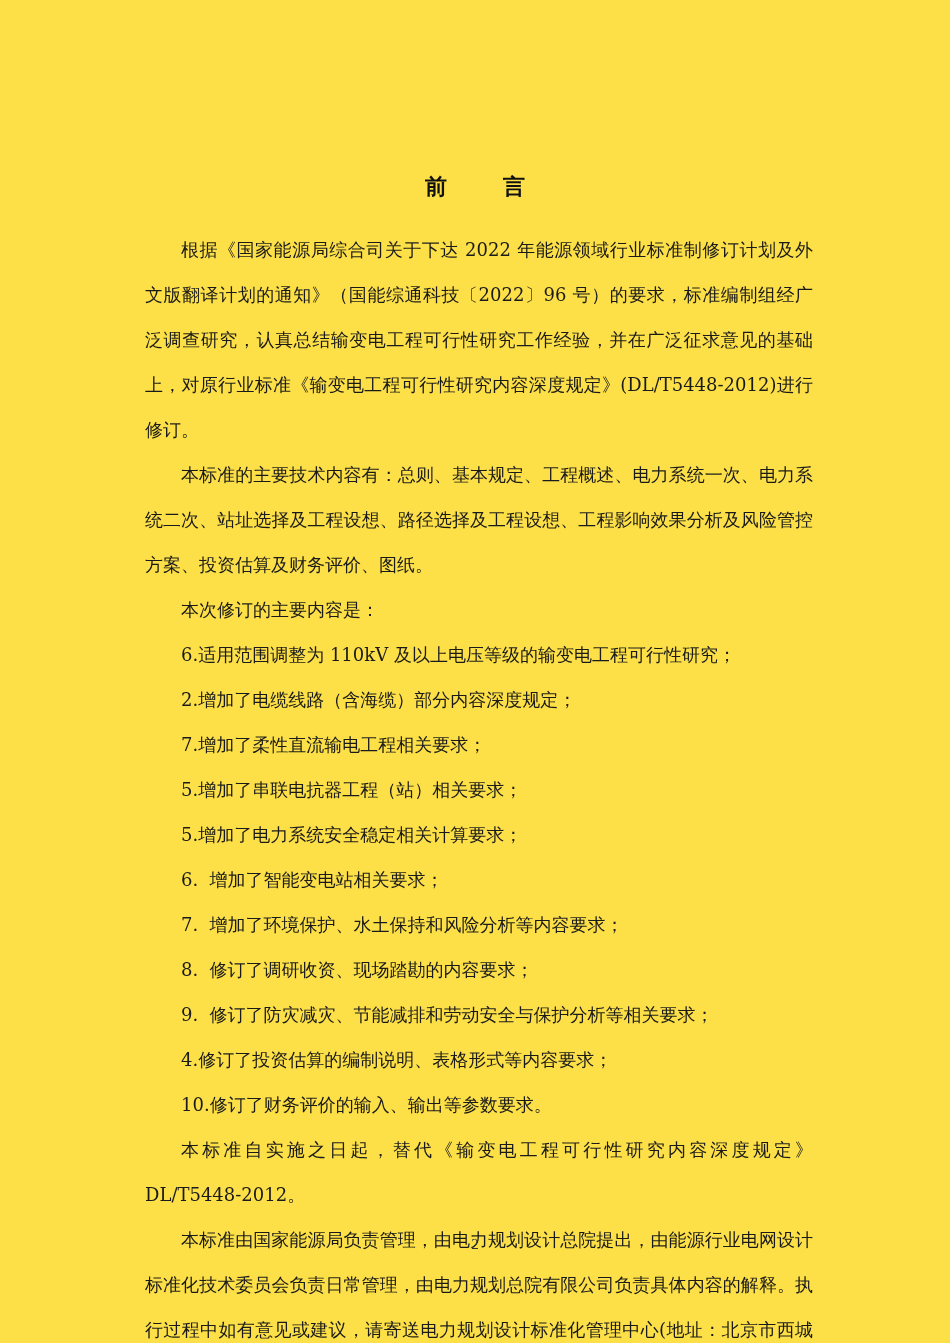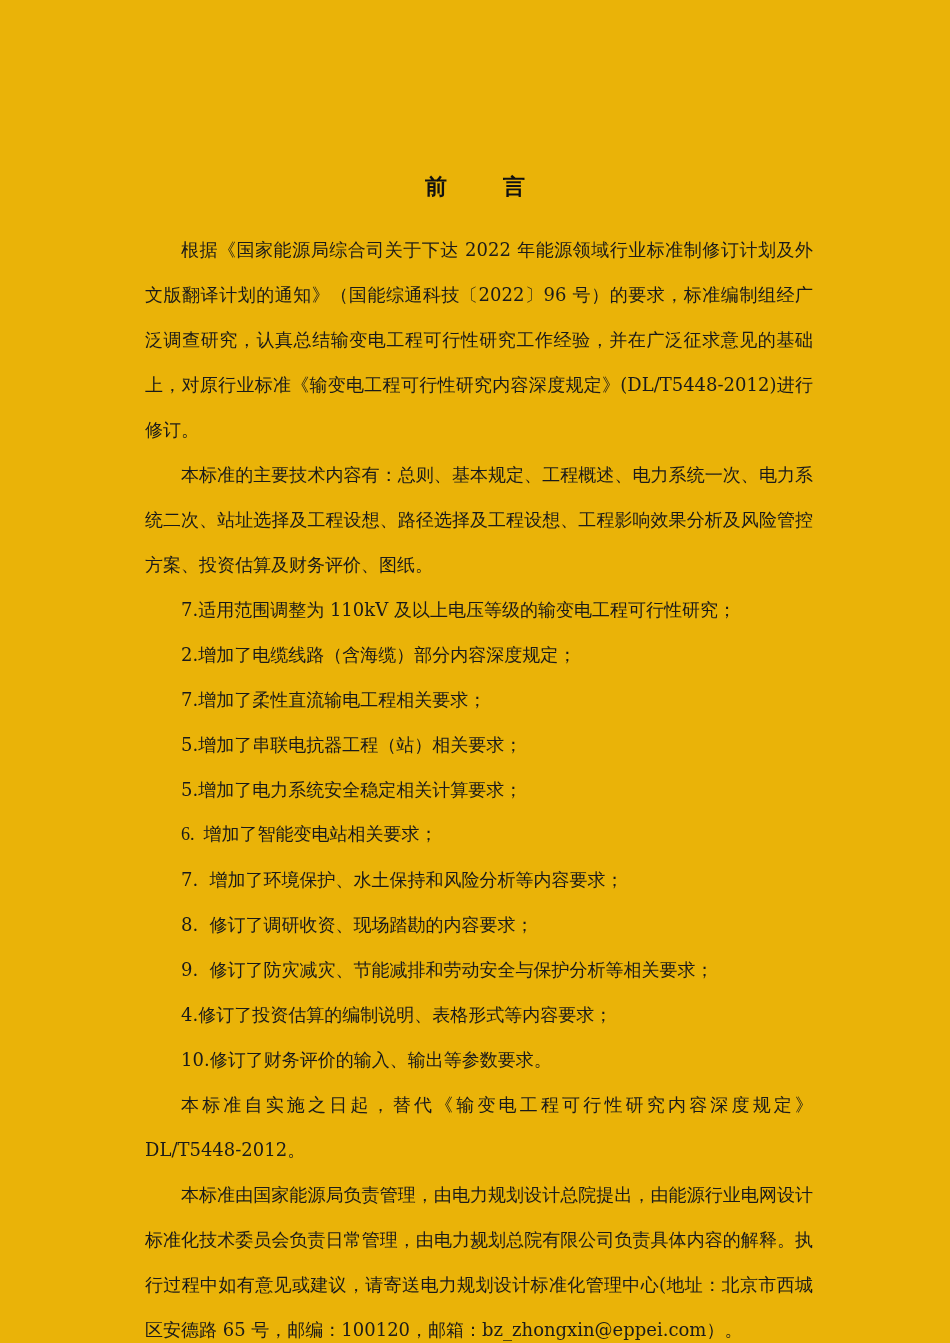--- a/index.html
+++ b/index.html
@@ -1,17 +1,17 @@
 <!DOCTYPE html>
 <html><head>
   <meta charset="utf-8">
   <style>
     html, body { margin: 0; padding: 0; background: #ffffff; }
     body { width: 950px; height: 1343px; position: relative; overflow: hidden; }
-    .page { position: absolute; left: 0; top: 0; width: 950px; height: 1343px; background: #eab308; }
+    .page { position: absolute; left: 0; top: 0; width: 950px; height: 1343px; background: #fde047; }
     .title {
       position: absolute; top: 172px; left: 0; width: 950px; text-align: center;
       font-family: "DejaVu Sans", "Liberation Sans", sans-serif; font-weight: bold;
       font-size: 22px; color: #111; letter-spacing: 0;
     }
     .title span { display: inline-block; }
     .title .gap { width: 56px; }
     .body {
       position: absolute; top: 227px; left: 145px; width: 668px;
       font-family: "DejaVu Serif", "Liberation Serif", serif;
@@ -29,27 +29,28 @@
 <body>
 
 <div class="page">
   <div class="title">
     <span>前</span><span class="gap"></span><span>言</span>
   </div>
 
   <div class="body">
     <p class="p">根据《国家能源局综合司关于下达 2022 年能源领域行业标准制修订计划及外文版翻译计划的通知》（国能综通科技〔2022〕96 号）的要求，标准编制组经广泛调查研究，认真总结输变电工程可行性研究工作经验，并在广泛征求意见的基础上，对原行业标准《输变电工程可行性研究内容深度规定》(DL/T5448-2012)进行修订。</p>
     <p class="p">本标准的主要技术内容有：总则、基本规定、工程概述、电力系统一次、电力系统二次、站址选择及工程设想、路径选择及工程设想、工程影响效果分析及风险管控方案、投资估算及财务评价、图纸。</p>
+    <p class="p">本次修订的主要内容是：</p>
 
-    <p class="item">7.适用范围调整为 110kV 及以上电压等级的输变电工程可行性研究；</p>
+    <p class="item">6.适用范围调整为 110kV 及以上电压等级的输变电工程可行性研究；</p>
     <p class="item">2.增加了电缆线路（含海缆）部分内容深度规定；</p>
     <p class="item">7.增加了柔性直流输电工程相关要求；</p>
     <p class="item">5.增加了串联电抗器工程（站）相关要求；</p>
     <p class="item">5.增加了电力系统安全稳定相关计算要求；</p>
-    <p class="item" style="white-space:pre;font-family:Liberation Serif, serif;">6.  增加了智能变电站相关要求；</p>
+    <p class="item" style="white-space:pre;">6.  增加了智能变电站相关要求；</p>
     <p class="item" style="white-space:pre;">7.  增加了环境保护、水土保持和风险分析等内容要求；</p>
     <p class="item" style="white-space:pre;">8.  修订了调研收资、现场踏勘的内容要求；</p>
     <p class="item" style="white-space:pre;">9.  修订了防灾减灾、节能减排和劳动安全与保护分析等相关要求；</p>
     <p class="item">4.修订了投资估算的编制说明、表格形式等内容要求；</p>
     <p class="item">10.修订了财务评价的输入、输出等参数要求。</p>
 
     <p class="p">本标准自实施之日起，替代《输变电工程可行性研究内容深度规定》DL/T5448-2012。</p>
     <p class="p">本标准由国家能源局负责管理，由电力规划设计总院提出，由能源行业电网设计标准化技术委员会负责日常管理，由电力规划总院有限公司负责具体内容的解释。执行过程中如有意见或建议，请寄送电力规划设计标准化管理中心(地址：北京市西城区安德路 65 号，邮编：100120，邮箱：bz_zhongxin@eppei.com）。</p>
   </div>
 

